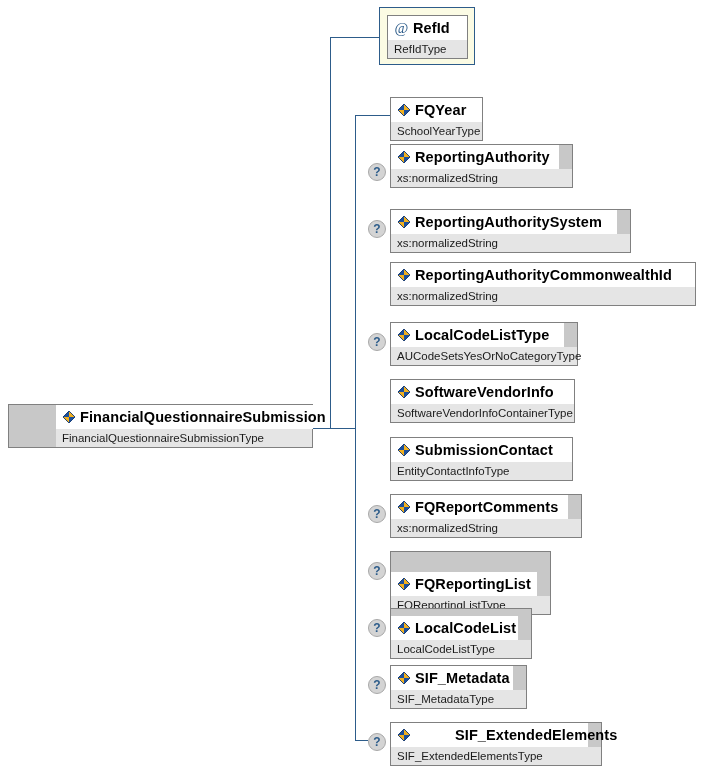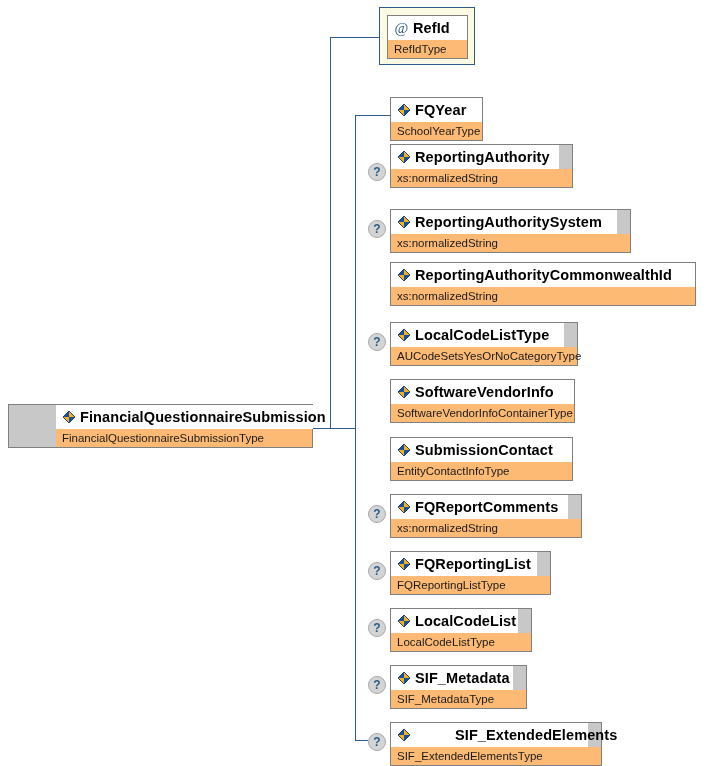--- a/index.html
+++ b/index.html
@@ -47,21 +47,21 @@
   }
   .node .hdr .name {
     font-size: 14.5px;
     font-weight: bold;
     color: #000000;
     letter-spacing: 0.1px;
     margin-left: 4px;
     line-height: 1;
   }
   .node .typ {
-    background: #fdba74;
+    background: #e5e5e5;
     box-sizing: border-box;
     height: 18px;
     display: flex;
     align-items: center;
     padding-left: 6px;
     font-size: 11.5px;
     color: #1a1a1a;
     white-space: nowrap;
   }
   
@@ -276,38 +276,38 @@
             <path d="M13 7 L7 13 L7 7 Z" fill="#1b4f9c"></path>
             <path d="M7 1 L13 7 L7 13 L1 7 Z" fill="none" stroke="#0d3470" stroke-width="0.9"></path>
           </svg>
         </span>
         <span class="name">FQReportComments</span>
       </div>
       <div class="typ">xs:normalizedString</div>
     </div>
     <div class="optional" style="left: 368px; top: 505px;">?</div>
     <div class="node" style="left: 390px; top: 551px; width: 161px;">
-      <div class="hdr" style="width: 146px;">
+      <div class="hdr" style="width: 146px; margin-top: 20px;">
         <span class="ico ico-elem">
           <svg width="14" height="14" viewBox="0 0 14 14">
             <path d="M7 1 L13 7 L7 13 L1 7 Z" fill="#ffffff"></path>
             <path d="M7 1 L13 7 L7 7 Z" fill="#f2b01e"></path>
             <path d="M1 7 L7 7 L7 13 Z" fill="#f2b01e"></path>
             <path d="M7 1 L7 7 L1 7 Z" fill="#1b4f9c"></path>
             <path d="M13 7 L7 13 L7 7 Z" fill="#1b4f9c"></path>
             <path d="M7 1 L13 7 L7 13 L1 7 Z" fill="none" stroke="#0d3470" stroke-width="0.9"></path>
           </svg>
         </span>
         <span class="name">FQReportingList</span>
       </div>
       <div class="typ">FQReportingListType</div>
     </div>
     <div class="optional" style="left: 368px; top: 562px;">?</div>
     <div class="node" style="left: 390px; top: 608px; width: 142px;">
-      <div class="hdr" style="width: 127px;">
+      <div class="hdr" style="width: 127px; margin-top: 7px;">
         <span class="ico ico-elem">
           <svg width="14" height="14" viewBox="0 0 14 14">
             <path d="M7 1 L13 7 L7 13 L1 7 Z" fill="#ffffff"></path>
             <path d="M7 1 L13 7 L7 7 Z" fill="#f2b01e"></path>
             <path d="M1 7 L7 7 L7 13 Z" fill="#f2b01e"></path>
             <path d="M7 1 L7 7 L1 7 Z" fill="#1b4f9c"></path>
             <path d="M13 7 L7 13 L7 7 Z" fill="#1b4f9c"></path>
             <path d="M7 1 L13 7 L7 13 L1 7 Z" fill="none" stroke="#0d3470" stroke-width="0.9"></path>
           </svg>
         </span>

